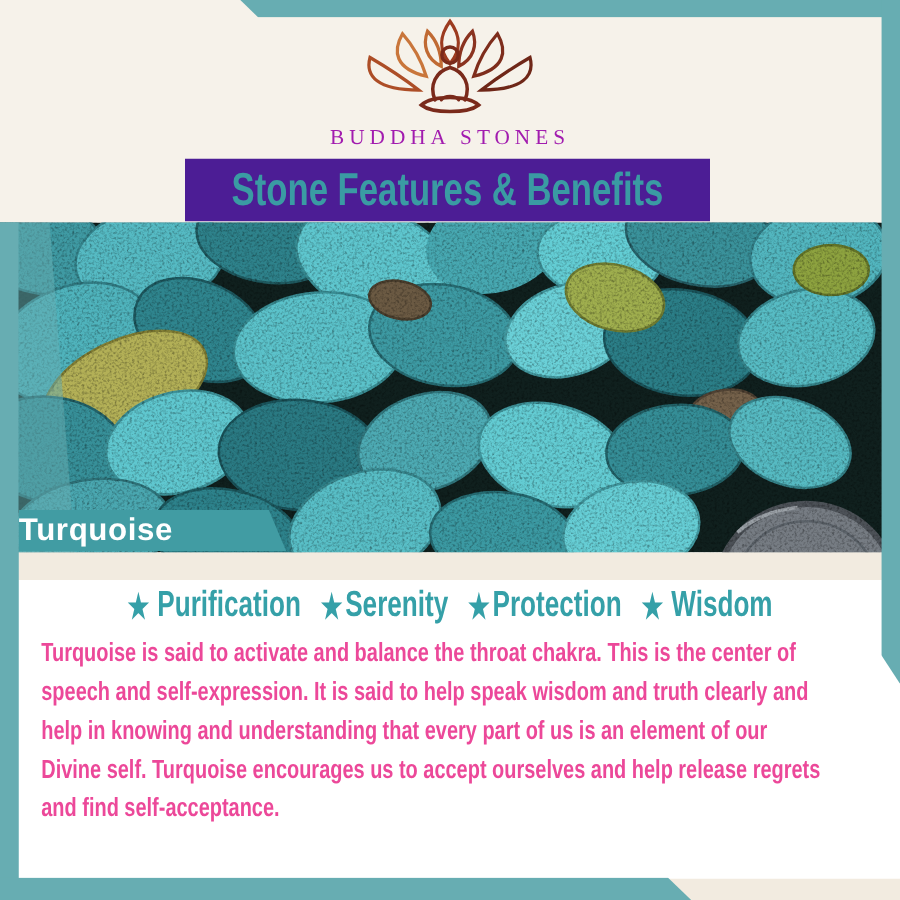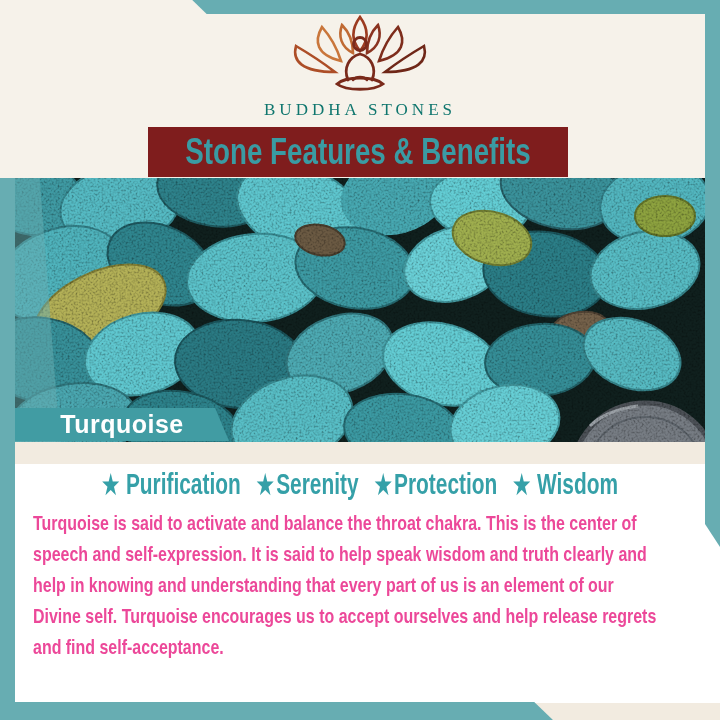--- a/index.html
+++ b/index.html
@@ -6,38 +6,38 @@
   body{font-family:"Liberation Sans", sans-serif;}
   .card{position:relative;width:720px;height:720px;background:#ffffff;overflow:hidden;}
 
   
   .header-bg{position:absolute;left:0;top:0;width:720px;height:178px;background:#f6f2ea;}
 
   
   .logo{position:absolute;left:285px;top:14px;width:150px;height:82px;}
   .brand-name{position:absolute;left:0;top:100px;width:720px;text-align:center;
     font-family:"Liberation Serif", serif;font-size:17px;letter-spacing:4px;
-    color:#0f766e;font-weight:500;}
+    color:#a21caf;font-weight:500;}
 
   
-  .title-box{position:absolute;left:148px;top:127px;width:420px;height:50px;background:#7f1d1d;}
+  .title-box{position:absolute;left:148px;top:127px;width:420px;height:50px;background:#4c1d95;}
   .title-text{position:absolute;left:50%;top:0;line-height:50px;white-space:nowrap;
     font-size:37px;font-weight:700;color:#3a9ba3;
     transform:translateX(-50%) scaleX(0.75);transform-origin:center;}
 
   
   .photo{position:absolute;left:0;top:178px;width:720px;height:264px;}
   .photo-overlay{position:absolute;left:0;top:178px;width:60px;height:264px;
     background:rgba(103,173,178,0.5);
     clip-path:polygon(25% 0,66% 0,100% 100%,25% 100%);}
 
   
   .ribbon{position:absolute;left:15px;top:408px;width:214px;height:33px;background:#419ca3;
     clip-path:polygon(0 0,93.5% 0,100% 100%,0 100%);}
-  .ribbon-text{display:block;text-align:center;line-height:33px;color:#ffffff;
+  .ribbon-text{display:block;text-align:left;line-height:33px;color:#ffffff;
     font-size:25px;font-weight:700;letter-spacing:0.5px;}
 
   
   .divider-strip{position:absolute;left:0;top:442px;width:720px;height:22px;background:#f2ebe0;}
 
   
   .features-row{position:absolute;left:0;top:468px;width:720px;display:flex;
     justify-content:center;align-items:center;gap:22px;
     transform:scaleX(0.72);transform-origin:center;white-space:nowrap;}
   .feature-item{display:flex;align-items:center;color:#35a0a8;font-size:29px;font-weight:700;}

